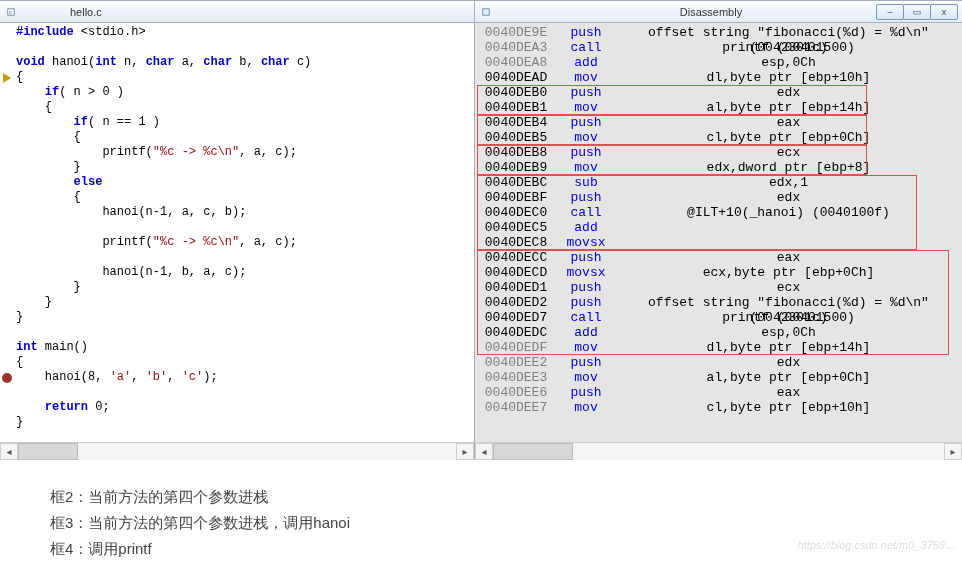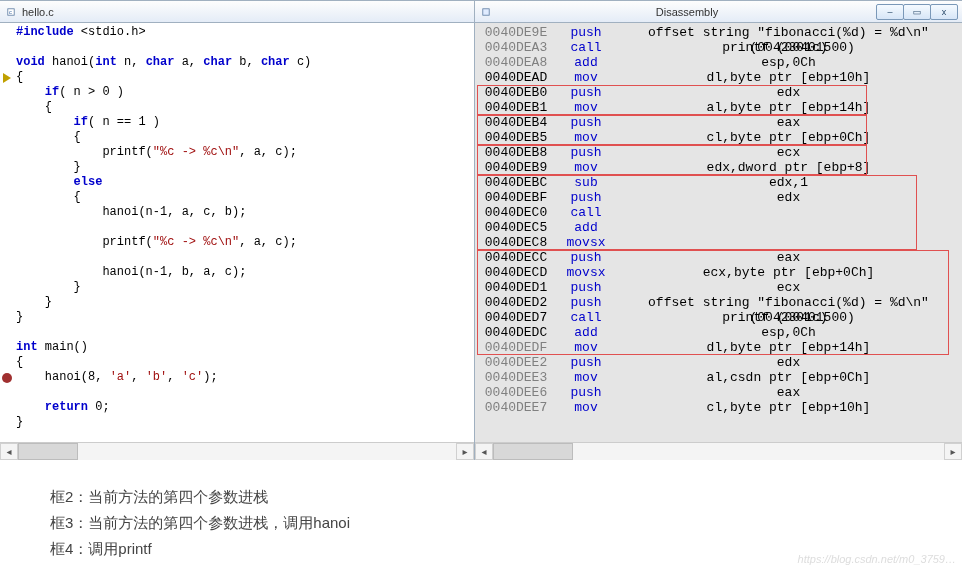--- a/index.html
+++ b/index.html
@@ -3,21 +3,21 @@
 <meta charset="utf-8">
 <style>
 * { margin:0; padding:0; box-sizing:border-box; }
 body { font-family: "Microsoft YaHei", sans-serif; background:#fff; width:962px; }
 .ide { display:flex; height:460px; border-top:1px solid #a0b0c0; }
 .pane { display:flex; flex-direction:column; background:#fff; }
 .left { width:475px; border-right:1px solid #a0b0c0; }
 .right { width:487px;text-align:center; }
 .titlebar { height:22px; background:linear-gradient(#fdfdfd,#e4ecf7); border-bottom:1px solid #a0b0c0; display:flex; align-items:center; padding:0 4px; font-size:11px; color:#333; }
 .titlebar .ticon { width:14px; height:14px; margin-right:4px; display:flex; align-items:center; justify-content:center; }
-.titlebar .ttext { flex:1; }
+.titlebar .ttext { flex:1;margin-left:48px; }
 .winctrls { display:flex; gap:0; }
 .wbtn { width:28px; height:16px; border:1px solid #7a98b8; background:linear-gradient(#f5faff,#d7e6f7); border-radius:2px; display:flex; align-items:center; justify-content:center; font-size:9px; color:#2a4a6a; margin-left:-1px; }
 .code { flex:1; overflow:hidden; font-family: Consolas, "Courier New", monospace; font-size:12px; line-height:15px; padding:2px 0 2px 16px; position:relative; white-space:pre; color:#000; background:#fff; }
 .code .row { position:relative; height:15px; }
 .code .gut { position:absolute; left:-16px; top:0; width:14px; height:15px; display:flex; align-items:center; justify-content:center; }
 .bp { width:10px; height:10px; border-radius:50%; background:#a03030; }
 .arrow { width:0; height:0; border-top:5px solid transparent; border-bottom:5px solid transparent; border-left:8px solid #c0a000; }
 .kw { color:#0000cc;font-weight:bold; }
 .str { color:#a01010; }
 .dasm { flex:1; overflow:hidden; font-family: Consolas,"Courier New",monospace; font-size:13px; line-height:15px; padding:2px 6px 2px 6px; position:relative; background:#e5e5e5; }
@@ -25,21 +25,21 @@
 .dasm .addr { width:70px; color:#808080; }
 .dasm .mn { width:70px; color:#0000cc; }
 .dasm .op { flex:1; color:#000; }
 .dasm .hl .addr { color:#000; }
 .box { position:absolute; border:1px solid #e05050; pointer-events:none; }
 .hscroll { height:18px; background:#f0f0f0; border-top:1px solid #ccc; display:flex; align-items:center; }
 .hscroll .lar, .hscroll .rar { width:18px; height:100%; display:flex; align-items:center; justify-content:center; color:#555; font-size:10px; background:#f4f4f4; border:1px solid #d0d0d0;}
 .hscroll .track { flex:1; height:100%; background:#f4f4f4; position:relative; }
 .hscroll .thumb { position:absolute; height:100%; background:#d8d8d8; border:1px solid #bcbcbc; }
 .notes { padding:24px 0 0 50px; font-size:15px; color:#444; line-height:26px; }
-.watermark { position:absolute; right:6px; bottom:6px; font-size:11px; color:#ddd; font-style:italic; }
+.watermark { position:absolute; right:6px; bottom:20px; font-size:11px; color:#ddd; font-style:italic; }
 .pin { width:8px;height:8px; }
 </style>
 </head>
 <body>
 
 <div class="ide">
 
   <div class="pane left">
     <div class="titlebar">
       <span class="ticon">
@@ -131,20 +131,21 @@
           <span class="op">edx,1</span>
         </div>
         <div class="drow hl">
           <span class="addr">0040DEBF</span>
           <span class="mn">push</span>
           <span class="op">edx</span>
         </div>
         <div class="drow hl">
           <span class="addr">0040DEC0</span>
           <span class="mn">call</span>
+          <span class="op">@ILT+10(_hanoi) (0040100f)</span>
         </div>
         <div class="drow hl">
           <span class="addr">0040DEC5</span>
           <span class="mn">add</span>
         </div>
         <div class="drow hl">
           <span class="addr">0040DEC8</span>
           <span class="mn">movsx</span>
         </div>
         <div class="drow hl">
@@ -183,21 +184,21 @@
           <span class="op">dl,byte ptr [ebp+14h]</span>
         </div>
         <div class="drow">
           <span class="addr">0040DEE2</span>
           <span class="mn">push</span>
           <span class="op">edx</span>
         </div>
         <div class="drow">
           <span class="addr">0040DEE3</span>
           <span class="mn">mov</span>
-          <span class="op">al,csdn ptr [ebp+0Ch]</span>
+          <span class="op">al,byte ptr [ebp+0Ch]</span>
         </div>
         <div class="drow">
           <span class="addr">0040DEE6</span>
           <span class="mn">push</span>
           <span class="op">eax</span>
         </div>
         <div class="drow">
           <span class="addr">0040DEE7</span>
           <span class="mn">mov</span>
           <span class="op">cl,byte ptr [ebp+10h]</span>

